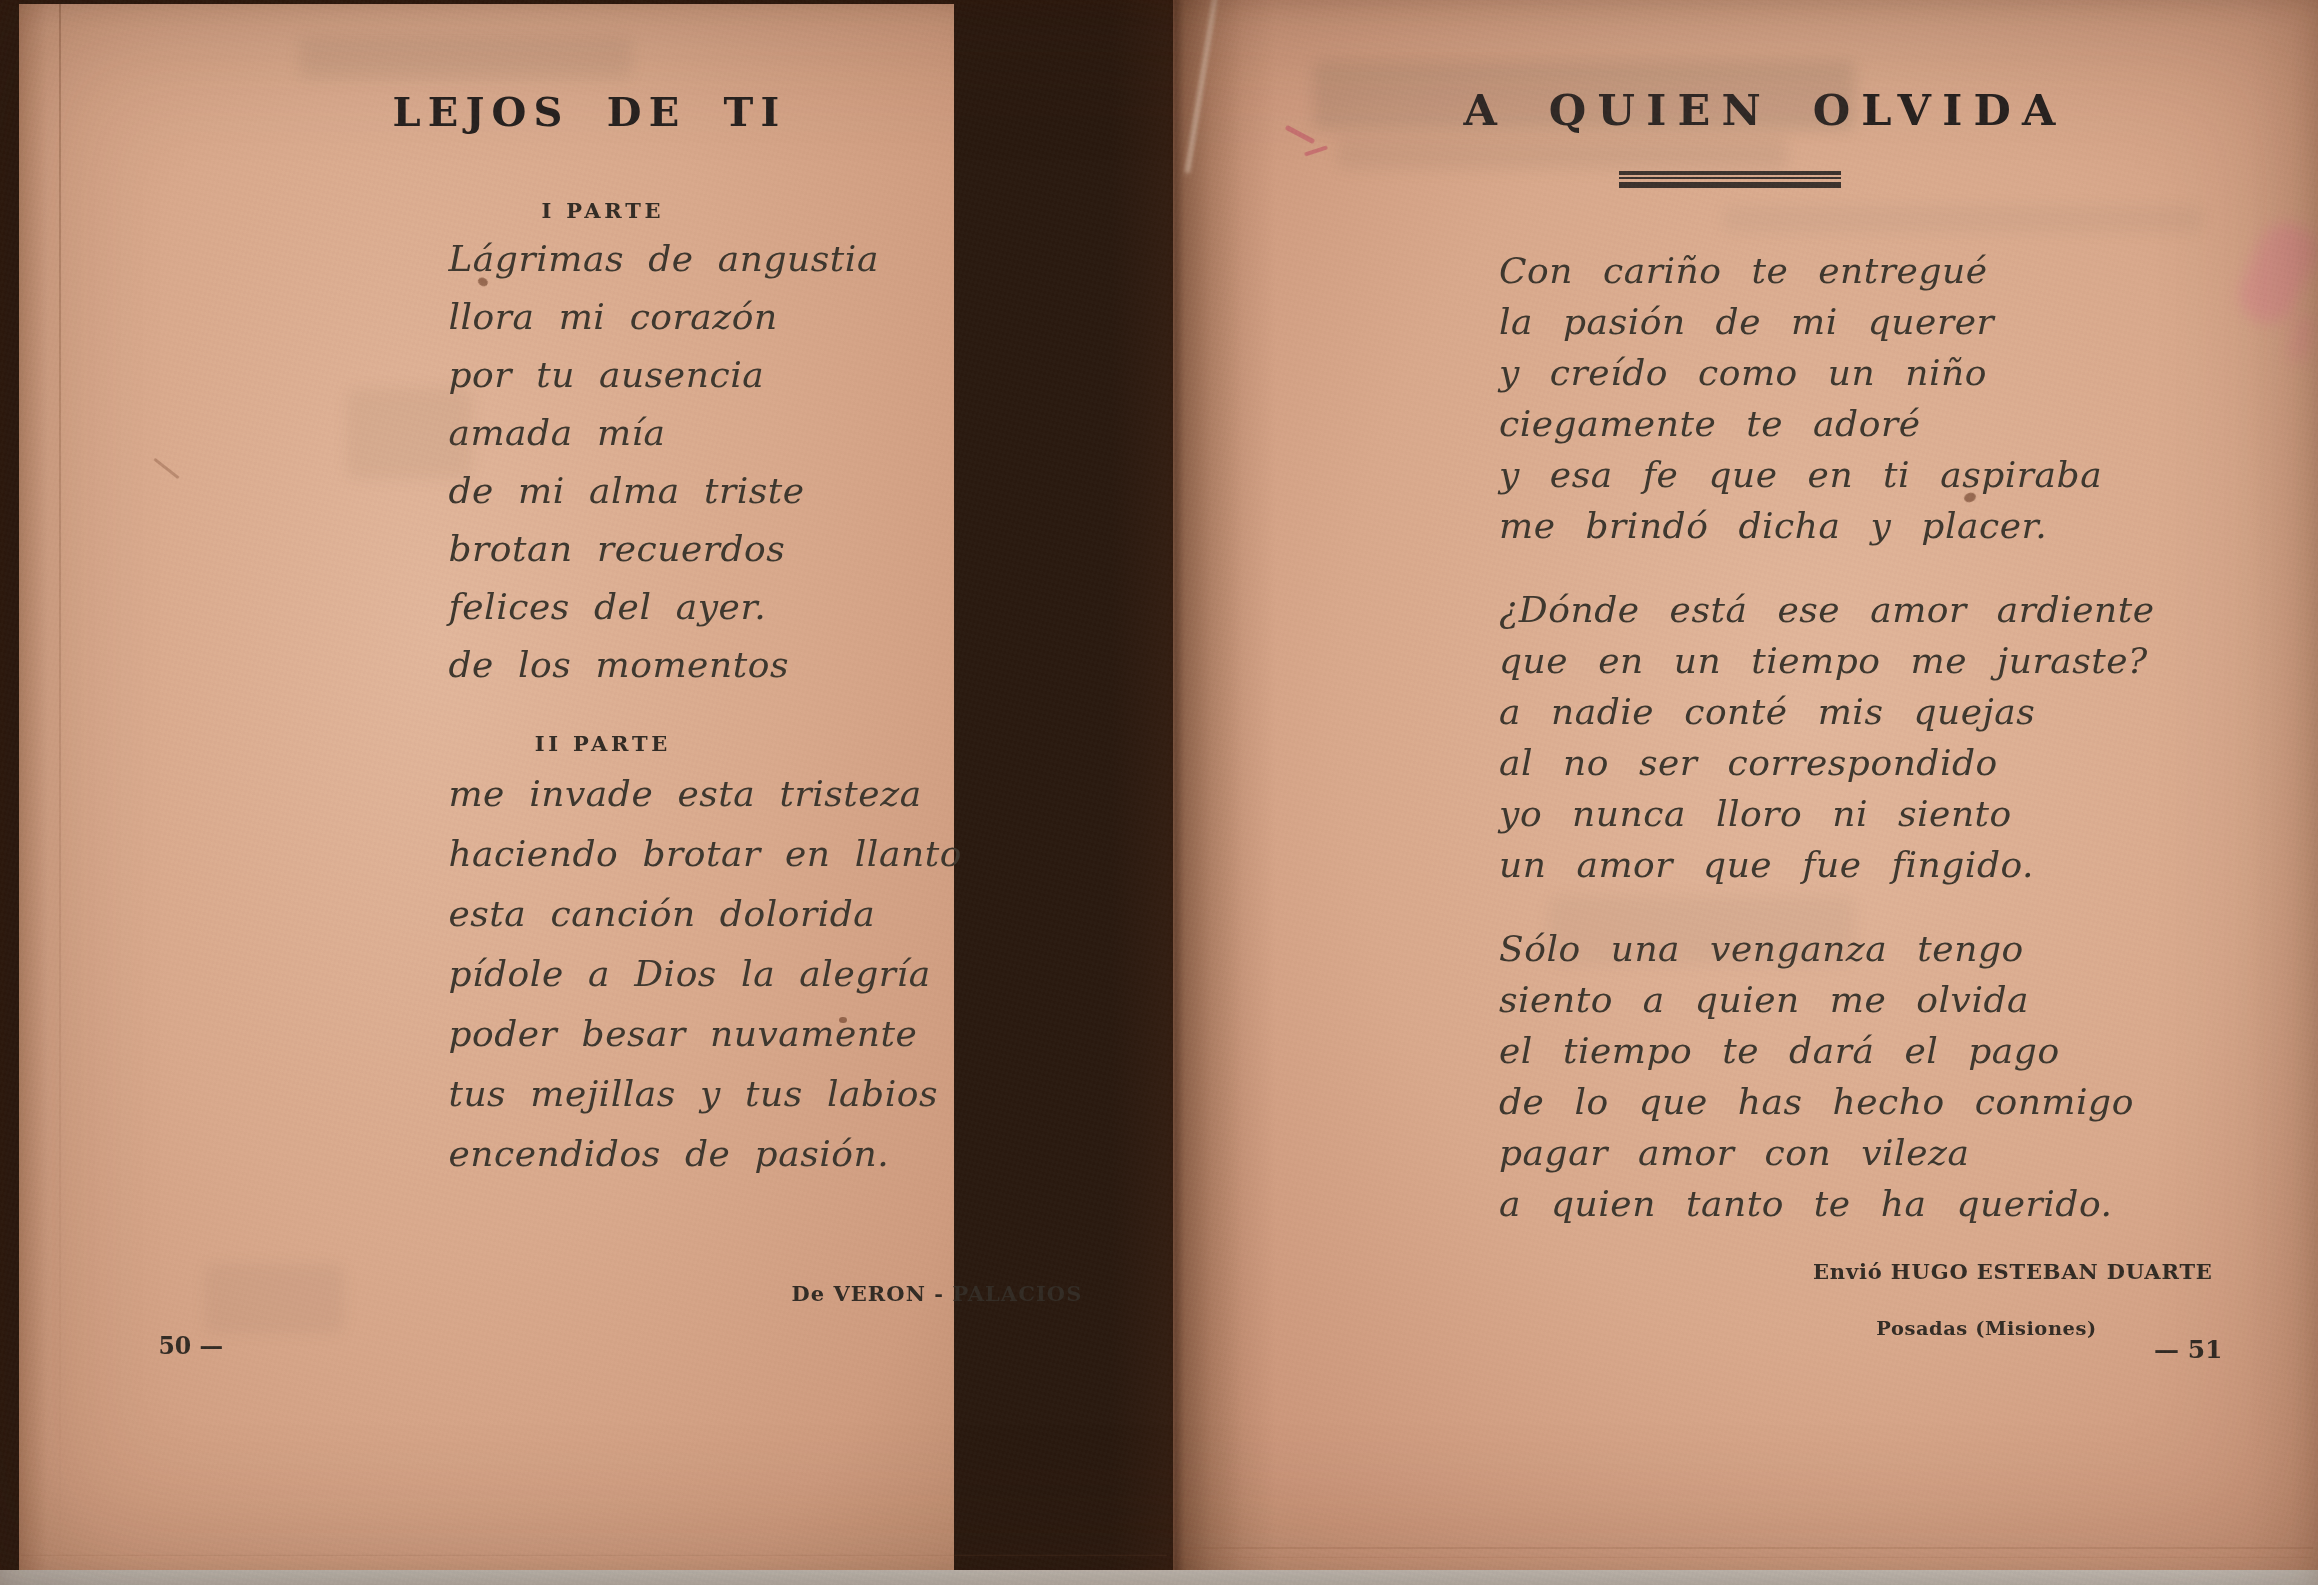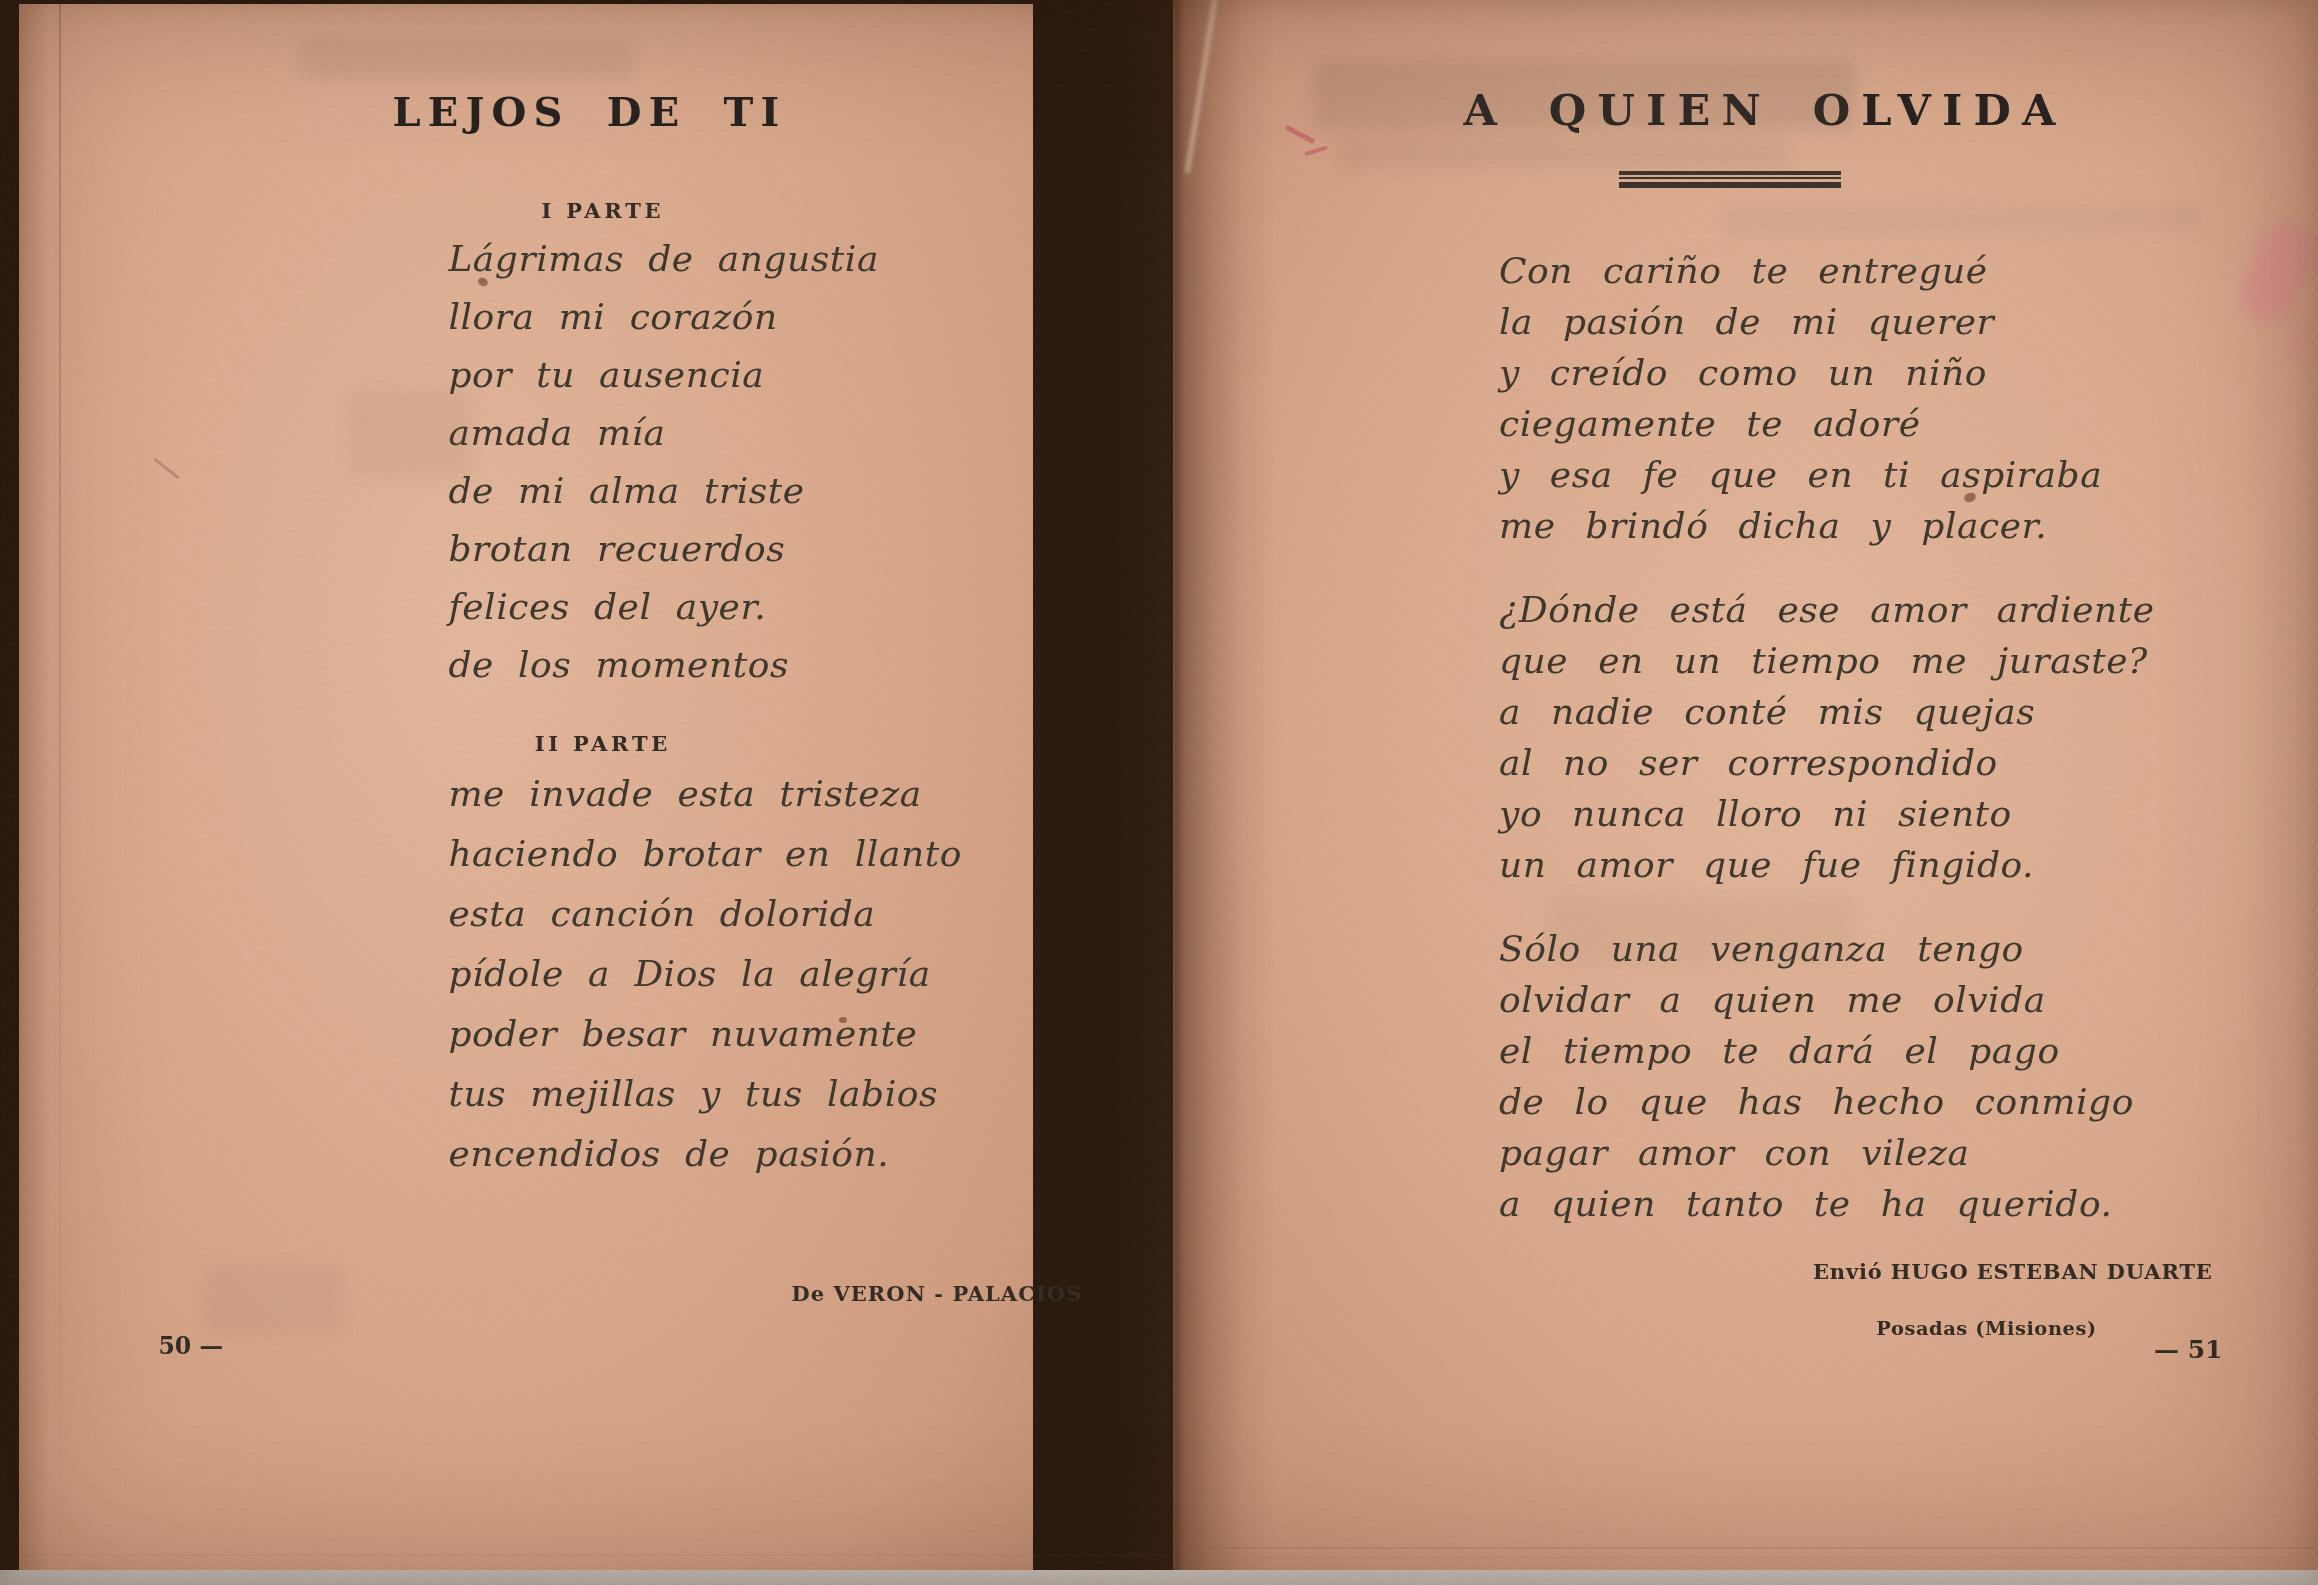--- a/index.html
+++ b/index.html
@@ -1,19 +1,19 @@
 <!DOCTYPE html>
 <html style="--paper: #d9a98c; --paper_light: #e2b79c; --paper_dark: #c08f72; --ink: #3e372e; --title_ink: #272220; --label_ink: #332c25; --table: #cbc7bf; --pink_stain: #dd6b93;font-size:11px"><head>
 <meta charset="utf-8">
 <style>
   html,body{margin:0;padding:0;background:#17100b;}
   .scan{position:relative;width:2319px;height:1585px;overflow:hidden;
         font-family:"DejaVu Serif", serif; background:#2a1a10;}
   .page{position:absolute;}
-  .page-left{left:19.4px;top:4.2px;width:1014px;height:1567px;
+  .page-left{left:19.4px;top:4.2px;width:935px;height:1567px;
     background:
       linear-gradient(90deg, rgba(120,70,40,.28) 0, rgba(120,70,40,0) 3%),
       radial-gradient(ellipse at 45% 40%, var(--paper_light,#e2b79c) 0%, var(--paper,#d9a98c) 48%, #cf9c7f 82%, var(--paper_dark,#c08f72) 100%);}
   .page-right{left:1173px;top:0;width:1146px;height:1571px;
     background:
       linear-gradient(90deg, rgba(90,50,30,.30) 0, rgba(90,50,30,0) 9%),
       linear-gradient(270deg, rgba(150,100,70,.12) 0, rgba(150,100,70,0) 6%),
       radial-gradient(ellipse at 55% 45%, var(--paper_light,#e2b79c) 0%, var(--paper,#d9a98c) 52%, #cc977b 85%, var(--paper_dark,#c08f72) 100%);}
   .book-edge-line{position:absolute;left:40px;top:0;width:2.1px;height:100%;
     background:linear-gradient(180deg, rgba(120,75,50,.35), rgba(120,75,50,.12) 60%, rgba(120,75,50,0));filter:blur(0.7px);}
@@ -137,21 +137,21 @@
       <div class="stanza">
         <div class="line">¿Dónde está ese amor ardiente</div>
         <div class="line">que en un tiempo me juraste?</div>
         <div class="line">a nadie conté mis quejas</div>
         <div class="line">al no ser correspondido</div>
         <div class="line">yo nunca lloro ni siento</div>
         <div class="line">un amor que fue fingido.</div>
       </div>
       <div class="stanza">
         <div class="line">Sólo una venganza tengo</div>
-        <div class="line">olvidar a quien me olvida</div>
+        <div class="line">siento a quien me olvida</div>
         <div class="line">el tiempo te dará el pago</div>
         <div class="line">de lo que has hecho conmigo</div>
         <div class="line">pagar amor con vileza</div>
         <div class="line">a quien tanto te ha querido.</div>
       </div>
     </div>
 
     <div class="attribution attr-sender">Envió HUGO ESTEBAN DUARTE</div>
     <div class="attribution attr-place">Posadas (Misiones)</div>
     <div class="pagenum pn-right">— 51</div>

